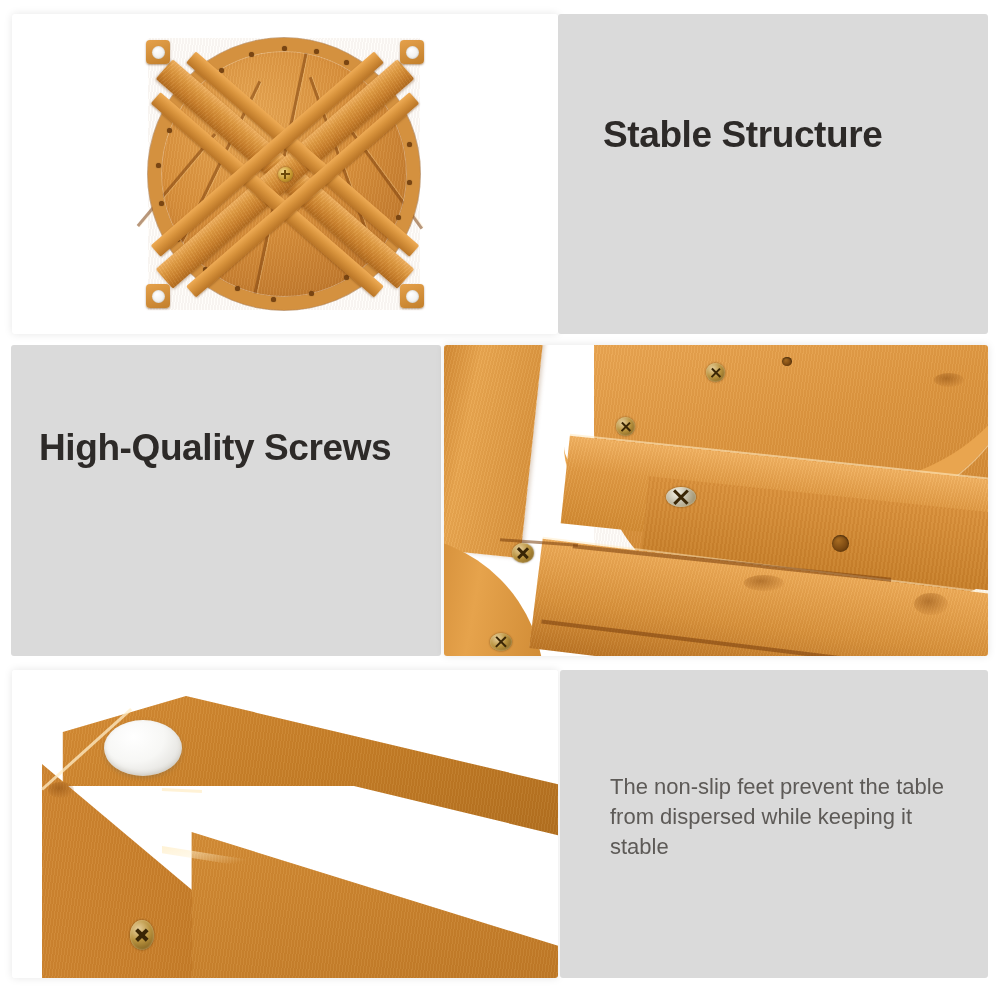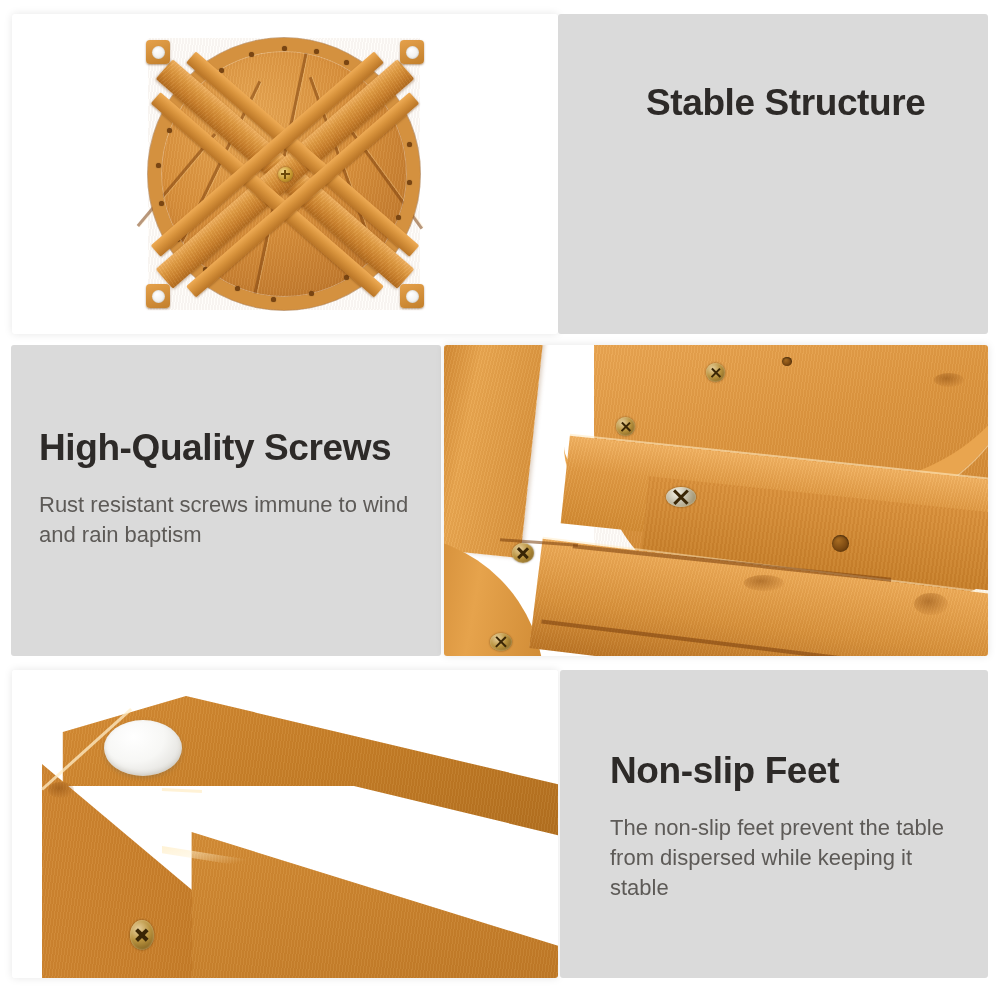--- a/index.html
+++ b/index.html
@@ -52,21 +52,21 @@
     font-weight: 300;
     color: #5d5a57;
     line-height: 30px;
   }
   .align-left  { text-align: left; }
   .align-right { text-align: left; }
 
   
   #panel-structure-photo { left: 12px;  top: 14px;  width: 546px; height: 320px; }
   #panel-structure-text  { left: 558px; top: 14px;  width: 430px; height: 320px; }
-  #structure-text-inner  { top: 68px; padding-left: 45px; padding-right: 28px; margin-left: 43px; }
+  #structure-text-inner  { top: 100px; padding-left: 45px; padding-right: 28px; }
   #structure-text-inner .body-copy { margin-top: 20px; }
 
   .table-scene {
     position: absolute;
     left: 50%; top: 50%;
     width: 310px; height: 300px;
     transform: translate(-50%, -50%);
   }
 
   
@@ -412,21 +412,20 @@
 
   <div class="panel text" id="panel-structure-text">
     <div class="text-inner align-left" id="structure-text-inner">
       <div class="heading">Stable Structure</div>
     </div>
   </div>
 
   <div class="panel text" id="panel-screws-text">
     <div class="text-inner align-right" id="screws-text-inner">
       <div class="heading">High-Quality Screws</div>
-      <div class="body-copy">Rust resistant screws immune to wind and rain baptism</div>
     </div>
   </div>
 
   <div class="panel photo" id="panel-screws-photo">
     <div class="screw-scene">
       <div class="sc-apron">
         <div class="grain"></div>
       </div>
       <div class="sc-curve-rail"></div>
       <div class="sc-post">
@@ -476,18 +475,17 @@
       <div class="knot" style="left:36px; top:112px; width:26px; height:16px;"></div>
 
       <div class="foot-cap-big"></div>
 
       <div class="screw" style="left:118px; top:250px; width:24px; height:30px;"></div>
     </div>
   </div>
 
   <div class="panel text" id="panel-feet-text">
     <div class="text-inner align-left" id="feet-text-inner">
-      <div class="heading">Non-slip Feet</div>
       <div class="body-copy">The non-slip feet prevent the table from dispersed while keeping it stable</div>
     </div>
   </div>
 
 </div>
 
 </body></html>

